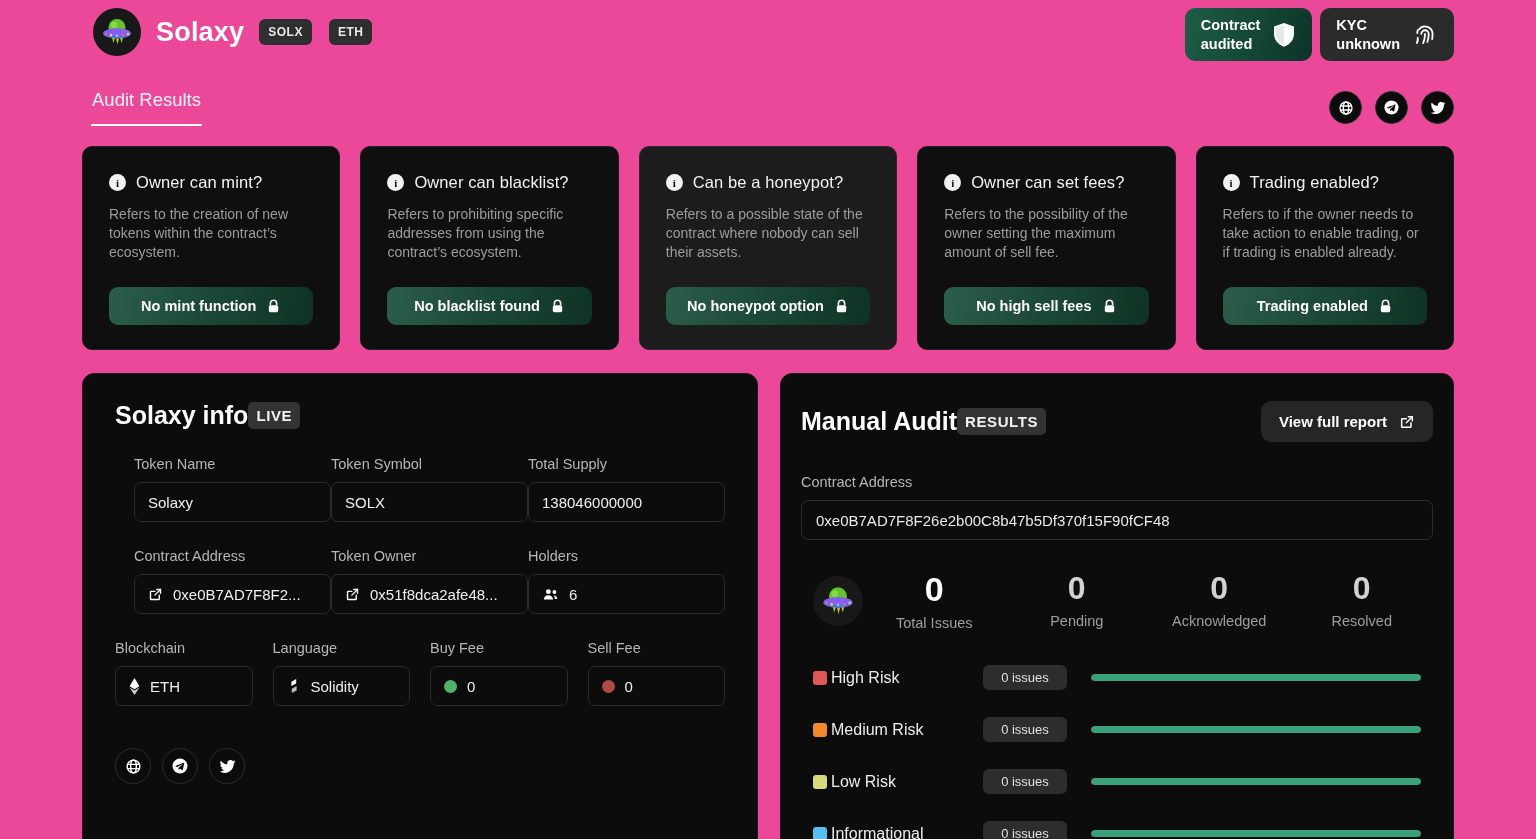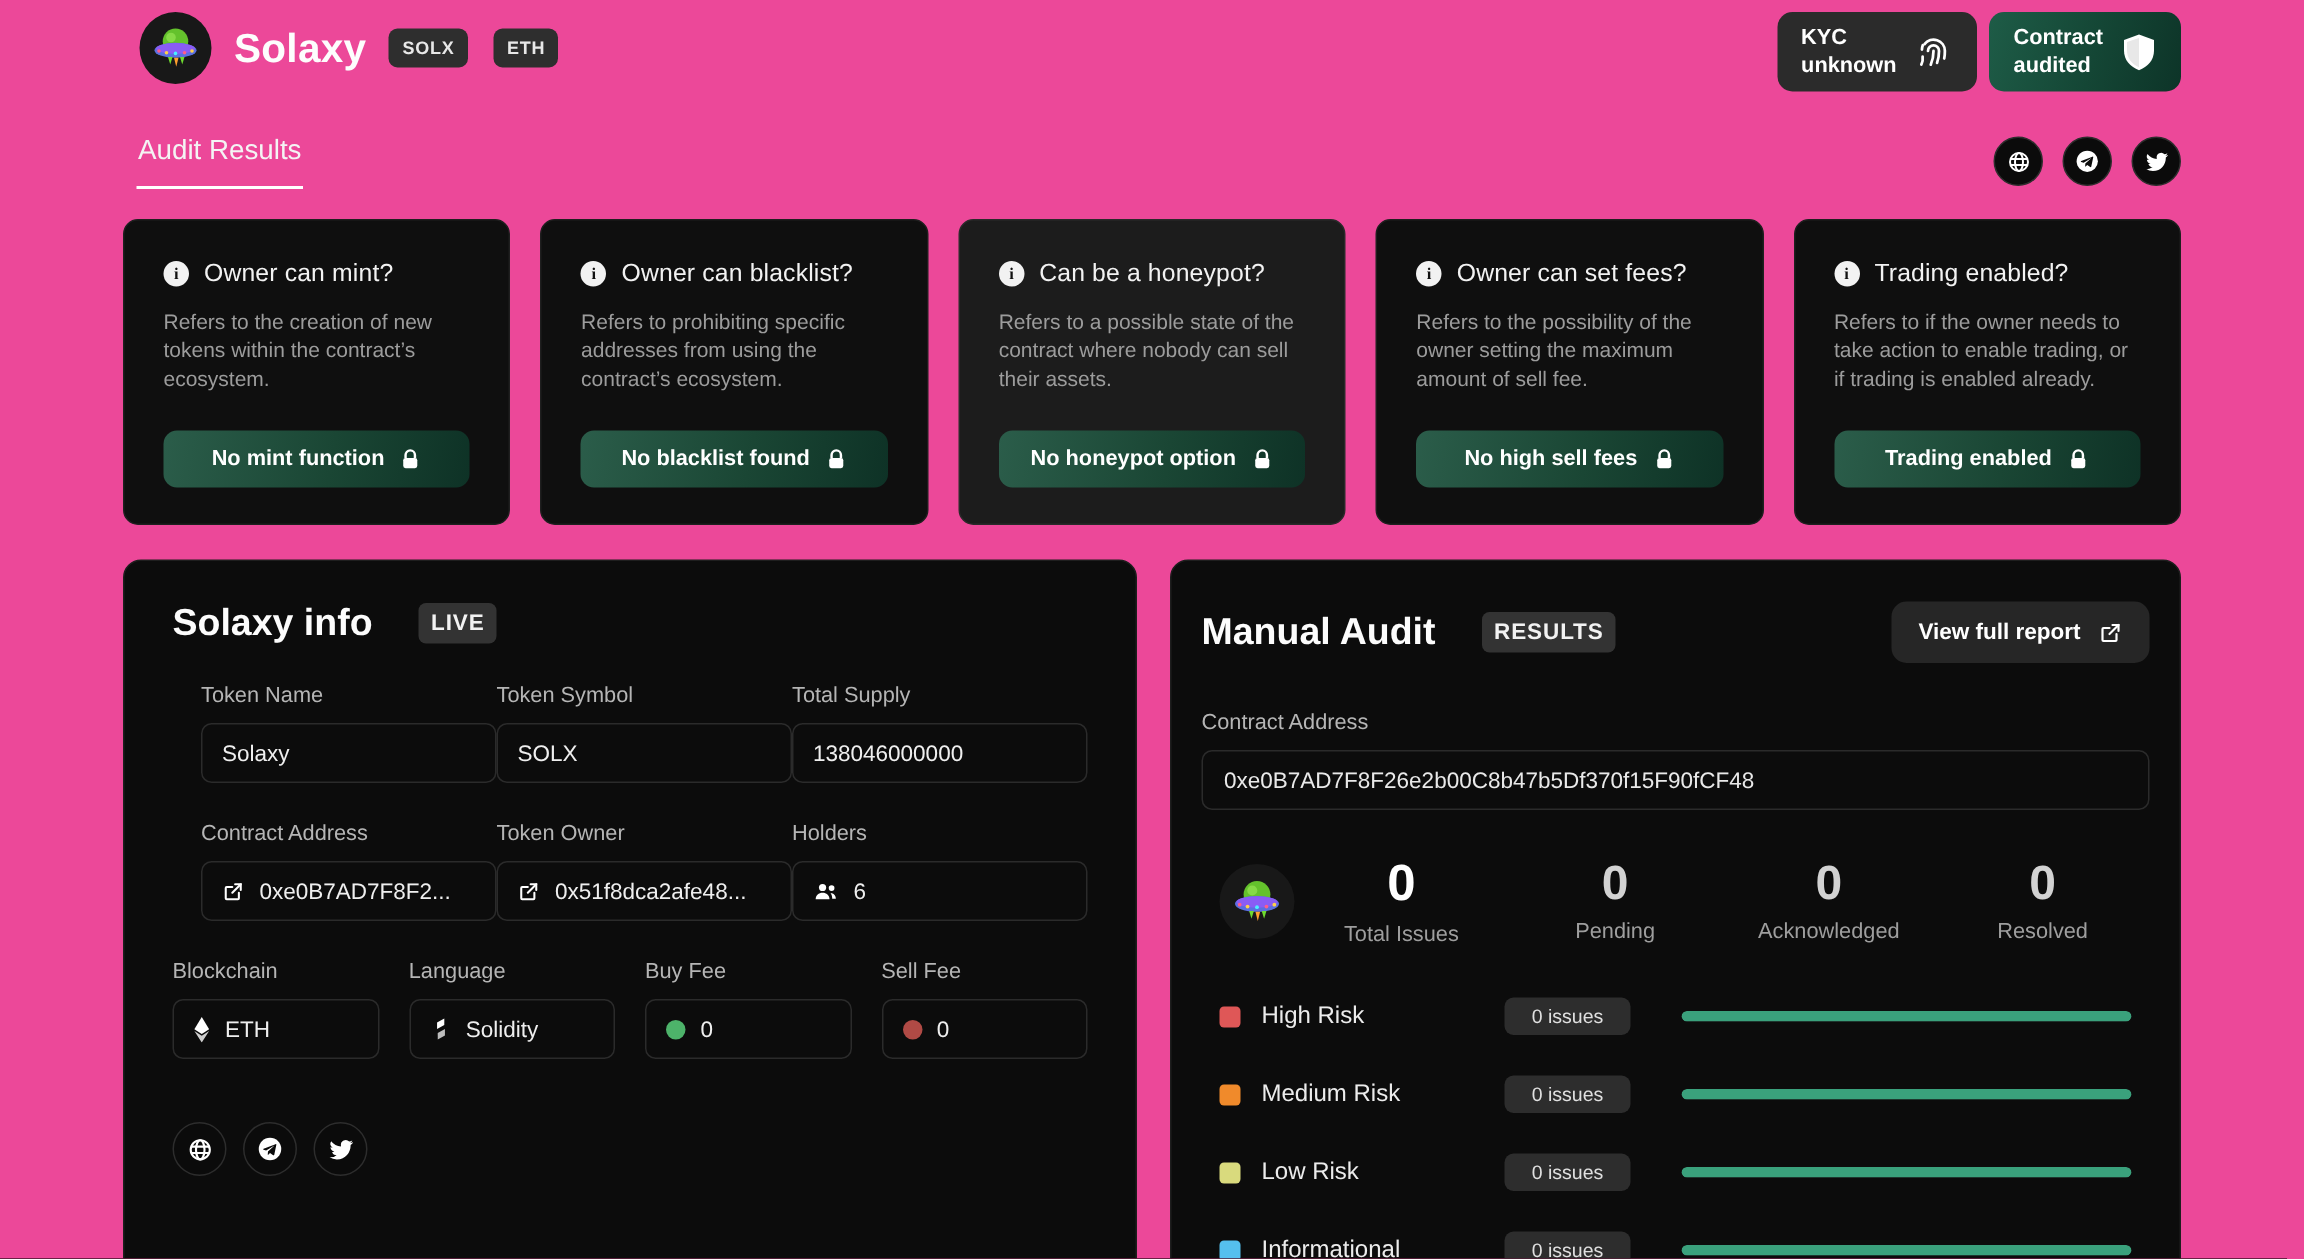--- a/index.html
+++ b/index.html
@@ -35,21 +35,21 @@
   .info-dot { width:17px; height:17px; border-radius:50%; background:#f2f2f2; color:#111; font-size:11px; font-weight:700; display:flex; align-items:center; justify-content:center; font-family:"Liberation Serif",serif; flex:none; }
   .card-title { font-size:16.5px; font-weight:500; color:#f2f2f2; letter-spacing:.1px; }
   .card-desc { margin-top:13px; font-size:14px; line-height:1.37; color:#9c9c9c; }
   .card-btn { margin-top:auto; height:38px; border:none; cursor:pointer; border-radius:9px; color:#fff; font-family:inherit; font-size:14.5px; font-weight:600; display:flex; align-items:center; justify-content:center; gap:10px; background:linear-gradient(100deg,#2b5d4a 0%,#1a4634 55%,#0e3226 100%); }
 
   
   .panels { display:grid; grid-template-columns:676px 674px; gap:22px; margin-top:23px; }
   .panel { background:#0c0c0c; border:1px solid #1e1e1e; border-radius:12px; min-height:560px; }
   .panel-info { padding:27px 32px; }
   .panel-audit { padding:27px 20px; }
-  .panel-head { display:flex; align-items:center; gap:31px; }
+  .panel-head { display:flex; align-items:center; gap:0; }
   .panel-title { font-size:25px; font-weight:700; color:#fcfcfc; }
   .badge-sm { background:#333333; color:#f2f2f2; font-size:15px; font-weight:700; letter-spacing:.6px; padding:5px 8px; border-radius:5px; }
   .report-btn { margin-left:auto; background:#262626; border:none; cursor:pointer; color:#fff; font-family:inherit; font-size:15px; font-weight:600; border-radius:10px; padding:12px 18px; display:flex; align-items:center; gap:12px; }
 
   .field-label { font-size:14.5px; color:#b5b5b5; }
   .field-box { margin-top:10px; height:40px; border:1px solid #2b2b2b; border-radius:7px; display:flex; align-items:center; gap:10px; padding:0 13px; font-size:15px; color:#efefef; background:transparent; }
   .grid3 { display:grid; grid-template-columns:repeat(3,1fr); margin-top:26px;margin-left:19px; }
   .grid4 { display:grid; grid-template-columns:repeat(4,1fr); gap:20px; margin-top:26px; }
   .dot { width:13px; height:13px; border-radius:50%; flex:none; }
 
@@ -60,21 +60,21 @@
   .addr-label { margin-top:32px; }
   .addr-box { margin-top:10px; height:40px; border:1px solid #2b2b2b; border-radius:7px; display:flex; align-items:center; padding:4px 14px; font-size:15px; color:#e9e9e9; }
   .stats-row { display:flex; align-items:center; margin-top:30px; }
   .stat-avatar { width:50px; height:50px; border-radius:50%; background:#181818; flex:none; display:flex; align-items:center; justify-content:center; overflow:hidden; margin-left:12px; }
   .stats { flex:1; display:flex; }
   .stat { flex:1; text-align:center; }
   .stat-num { font-size:32px; font-weight:700; color:#d2d2d2; }
   .stat.first .stat-num { color:#ffffff; font-size:34px; }
   .stat-label { margin-top:6px; font-size:14.5px; color:#9e9e9e; }
   .risks { margin-top:34px; display:flex; flex-direction:column; gap:27px; padding:0 12px; }
-  .risk-row { display:grid; grid-template-columns:14px 148px 84px 1fr; align-items:center; gap:14px; }
+  .risk-row { display:grid; grid-template-columns:14px 148px 84px 1fr; align-items:center; gap:4px; }
   .risk-square { width:14px; height:14px; border-radius:3px; }
   .risk-label { font-size:16px; font-weight:500; color:#ececec; }
   .risk-badge { background:#2d2d2d; border-radius:6px; padding:5px 0; text-align:center; font-size:13px; color:#e0e0e0; }
   .risk-track { height:7px; border-radius:4px; overflow:hidden; background:#1c1c1c; margin-left:20px; }
   .risk-fill { height:100%; border-radius:4px; background:#3aa17c; }
 
   svg { display:block; }
 </style>
 </head>
 <body>
@@ -99,37 +99,37 @@
             <polygon points="19,26.5 22,26.5 20.5,32.5" fill="#ff9f2e"></polygon>
             <polygon points="23,26 26,26 24.5,31" fill="#6edb2f"></polygon>
           </svg>
         </div>
         <h1>Solaxy</h1>
         <span class="chip">SOLX</span>
         <span class="chip">ETH</span>
       </div>
 
       <div class="top-actions">
+        <button class="pill-btn btn-audited">
+          <span class="pill-label">Contract
+audited</span>
+          <svg width="24" height="26" viewBox="0 0 24 26">
+            <path d="M12 1l10 3.6v7.2c0 6.2-4.2 10.8-10 13-5.8-2.2-10-6.8-10-13V4.6z" fill="#fff"></path>
+            <path d="M12 3.4v19.4c-4.6-2-8-5.9-8-11.3V6z" fill="#e8e8e8"></path>
+          </svg>
+        </button>
         <button class="pill-btn btn-kyc">
           <span class="pill-label">KYC
 unknown</span>
           <svg width="26" height="26" viewBox="0 0 24 24" fill="none" stroke="#fff" stroke-width="1.7" stroke-linecap="round">
             <path d="M6.5 6.8A7 7 0 0 1 19 11c0 1.6-.1 3.2-.4 4.7"></path>
             <path d="M4.9 10.2c0-1 .2-1.9.5-2.7"></path>
             <path d="M8.6 11a3.4 3.4 0 0 1 6.8 0c0 2.6-.4 5.1-1.2 7.4"></path>
             <path d="M12 11c0 3-.6 5.9-1.7 8.5"></path>
             <path d="M5.3 14.6c.3 2-.1 3.4-.8 4.8"></path>
-          </svg>
-        </button>
-        <button class="pill-btn btn-audited">
-          <span class="pill-label">Contract
-audited</span>
-          <svg width="24" height="26" viewBox="0 0 24 26">
-            <path d="M12 1l10 3.6v7.2c0 6.2-4.2 10.8-10 13-5.8-2.2-10-6.8-10-13V4.6z" fill="#fff"></path>
-            <path d="M12 3.4v19.4c-4.6-2-8-5.9-8-11.3V6z" fill="#e8e8e8"></path>
           </svg>
         </button>
       </div>
     </div>
 
     <div class="tabrow">
       <div class="tab">Audit Results</div>
       <div class="socials">
         <div class="icon-circle">
           <svg width="16" height="16" viewBox="0 0 24 24" fill="none" stroke="#fff" stroke-width="2">

